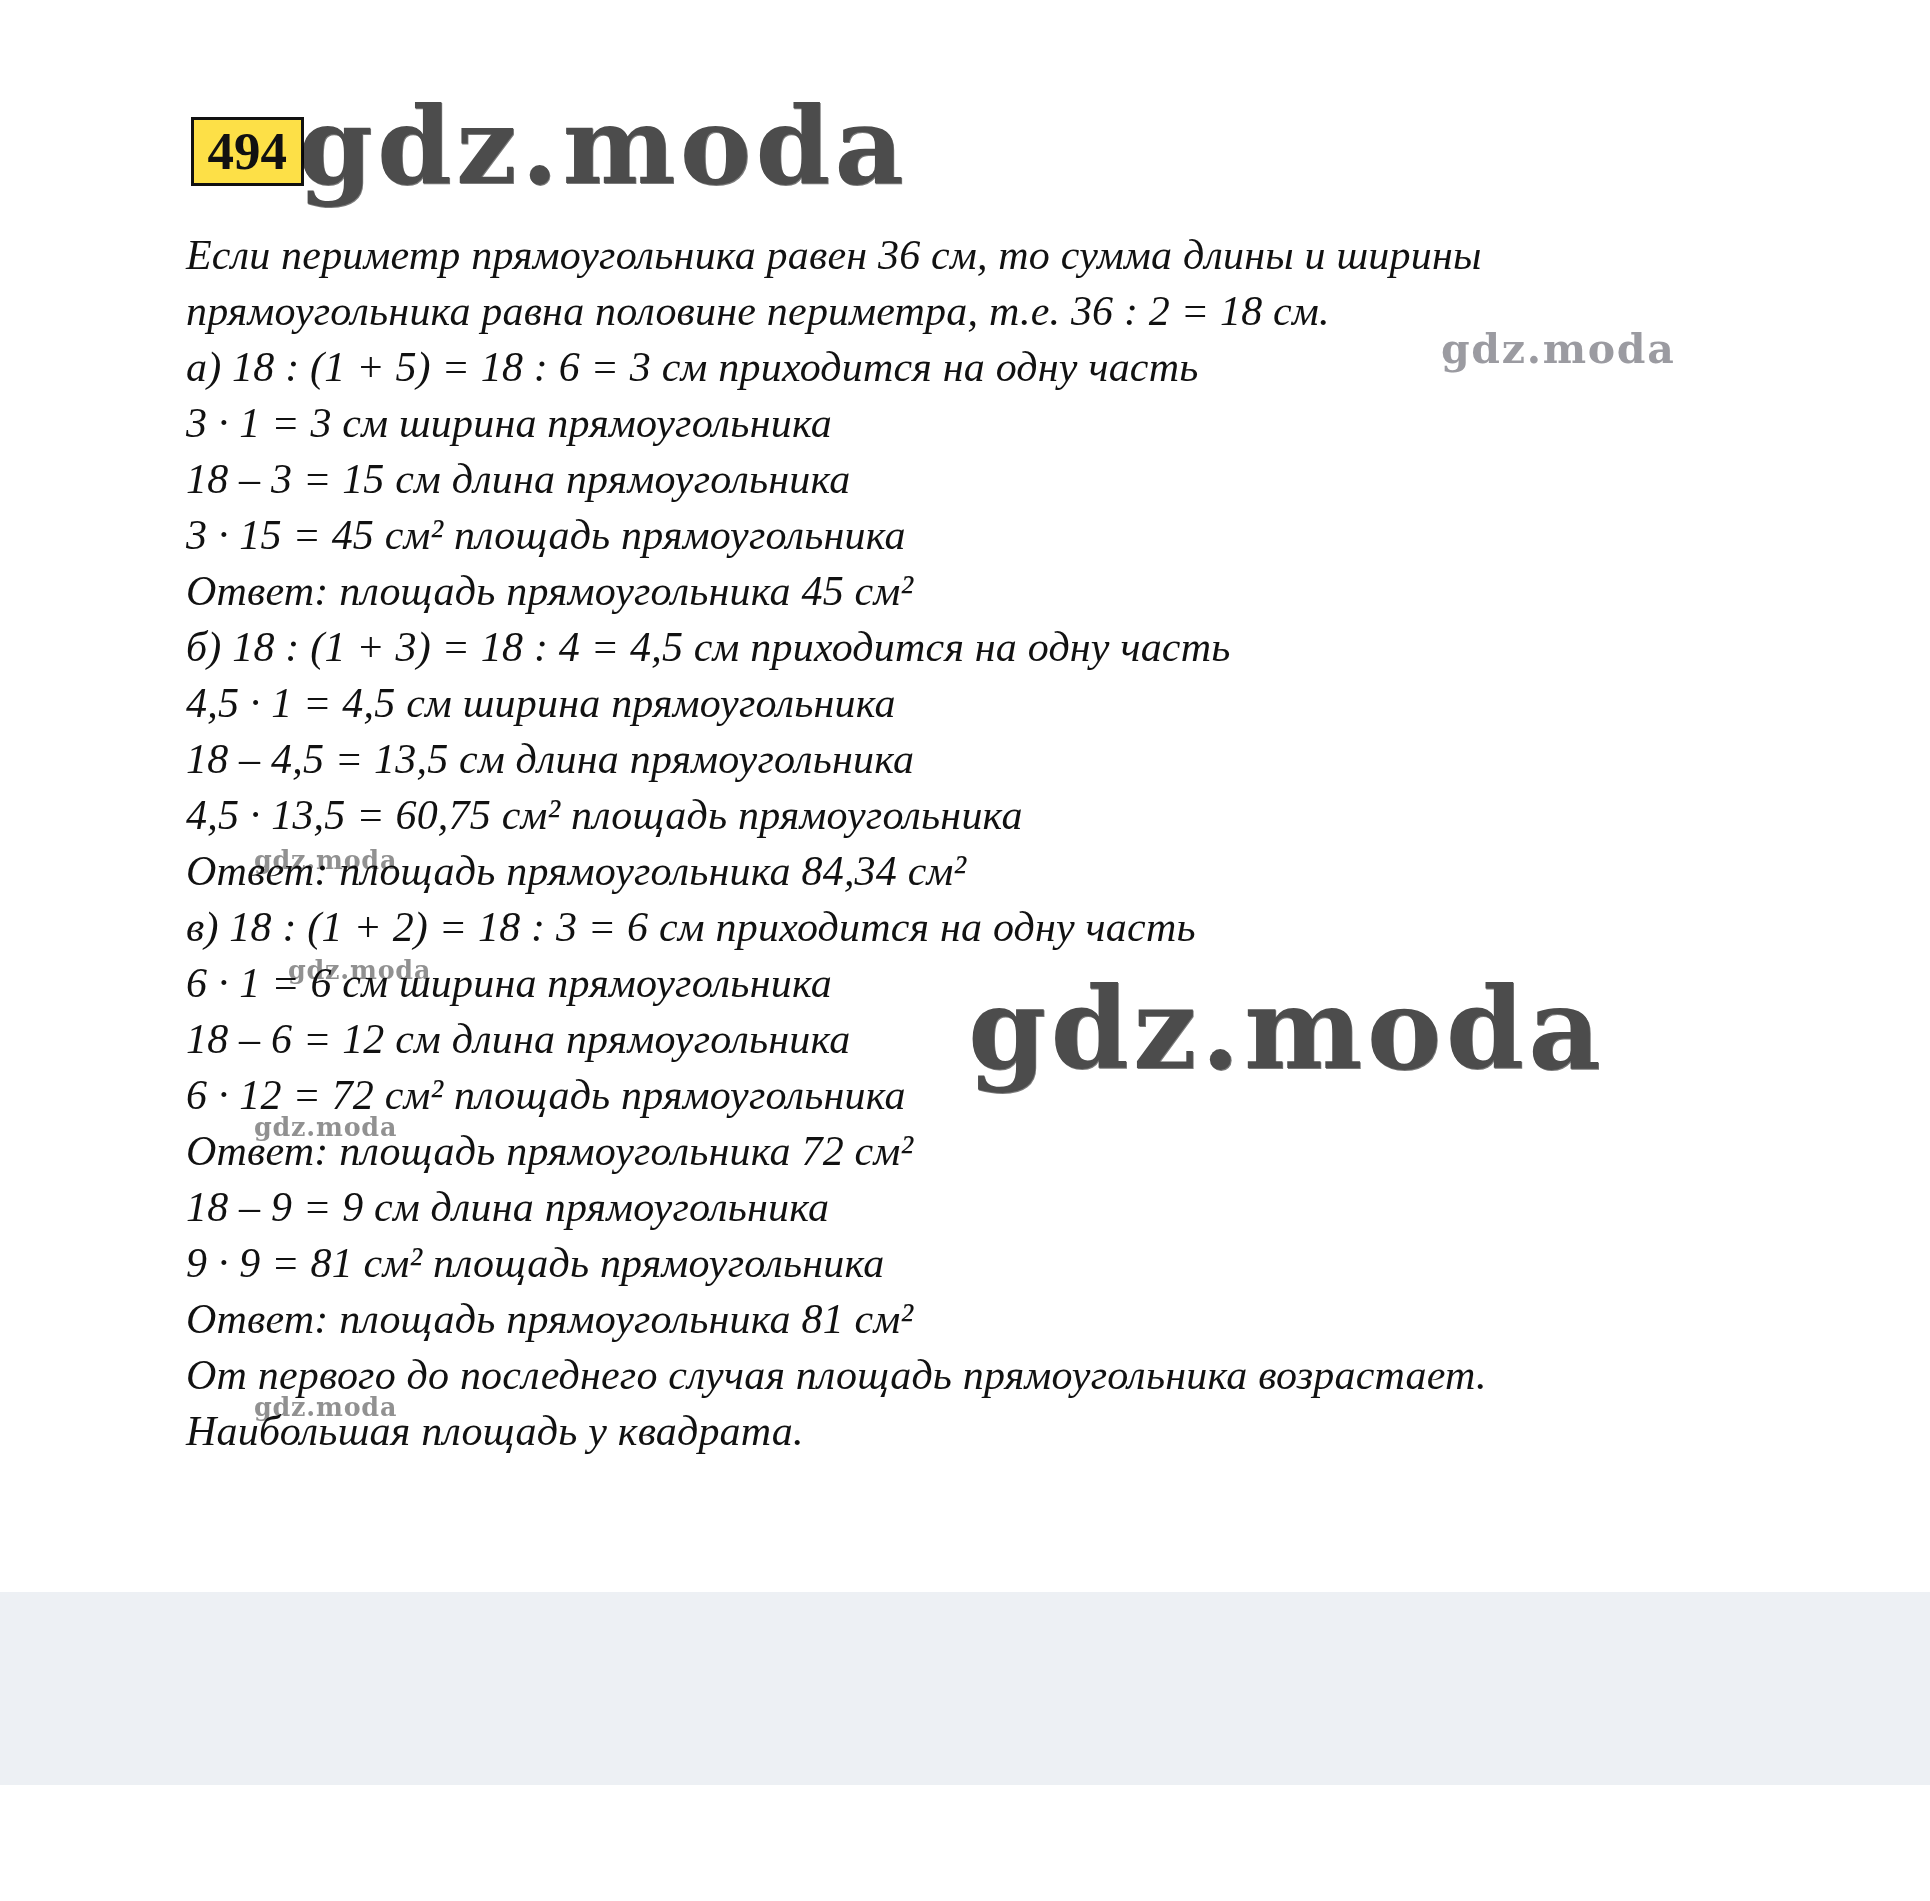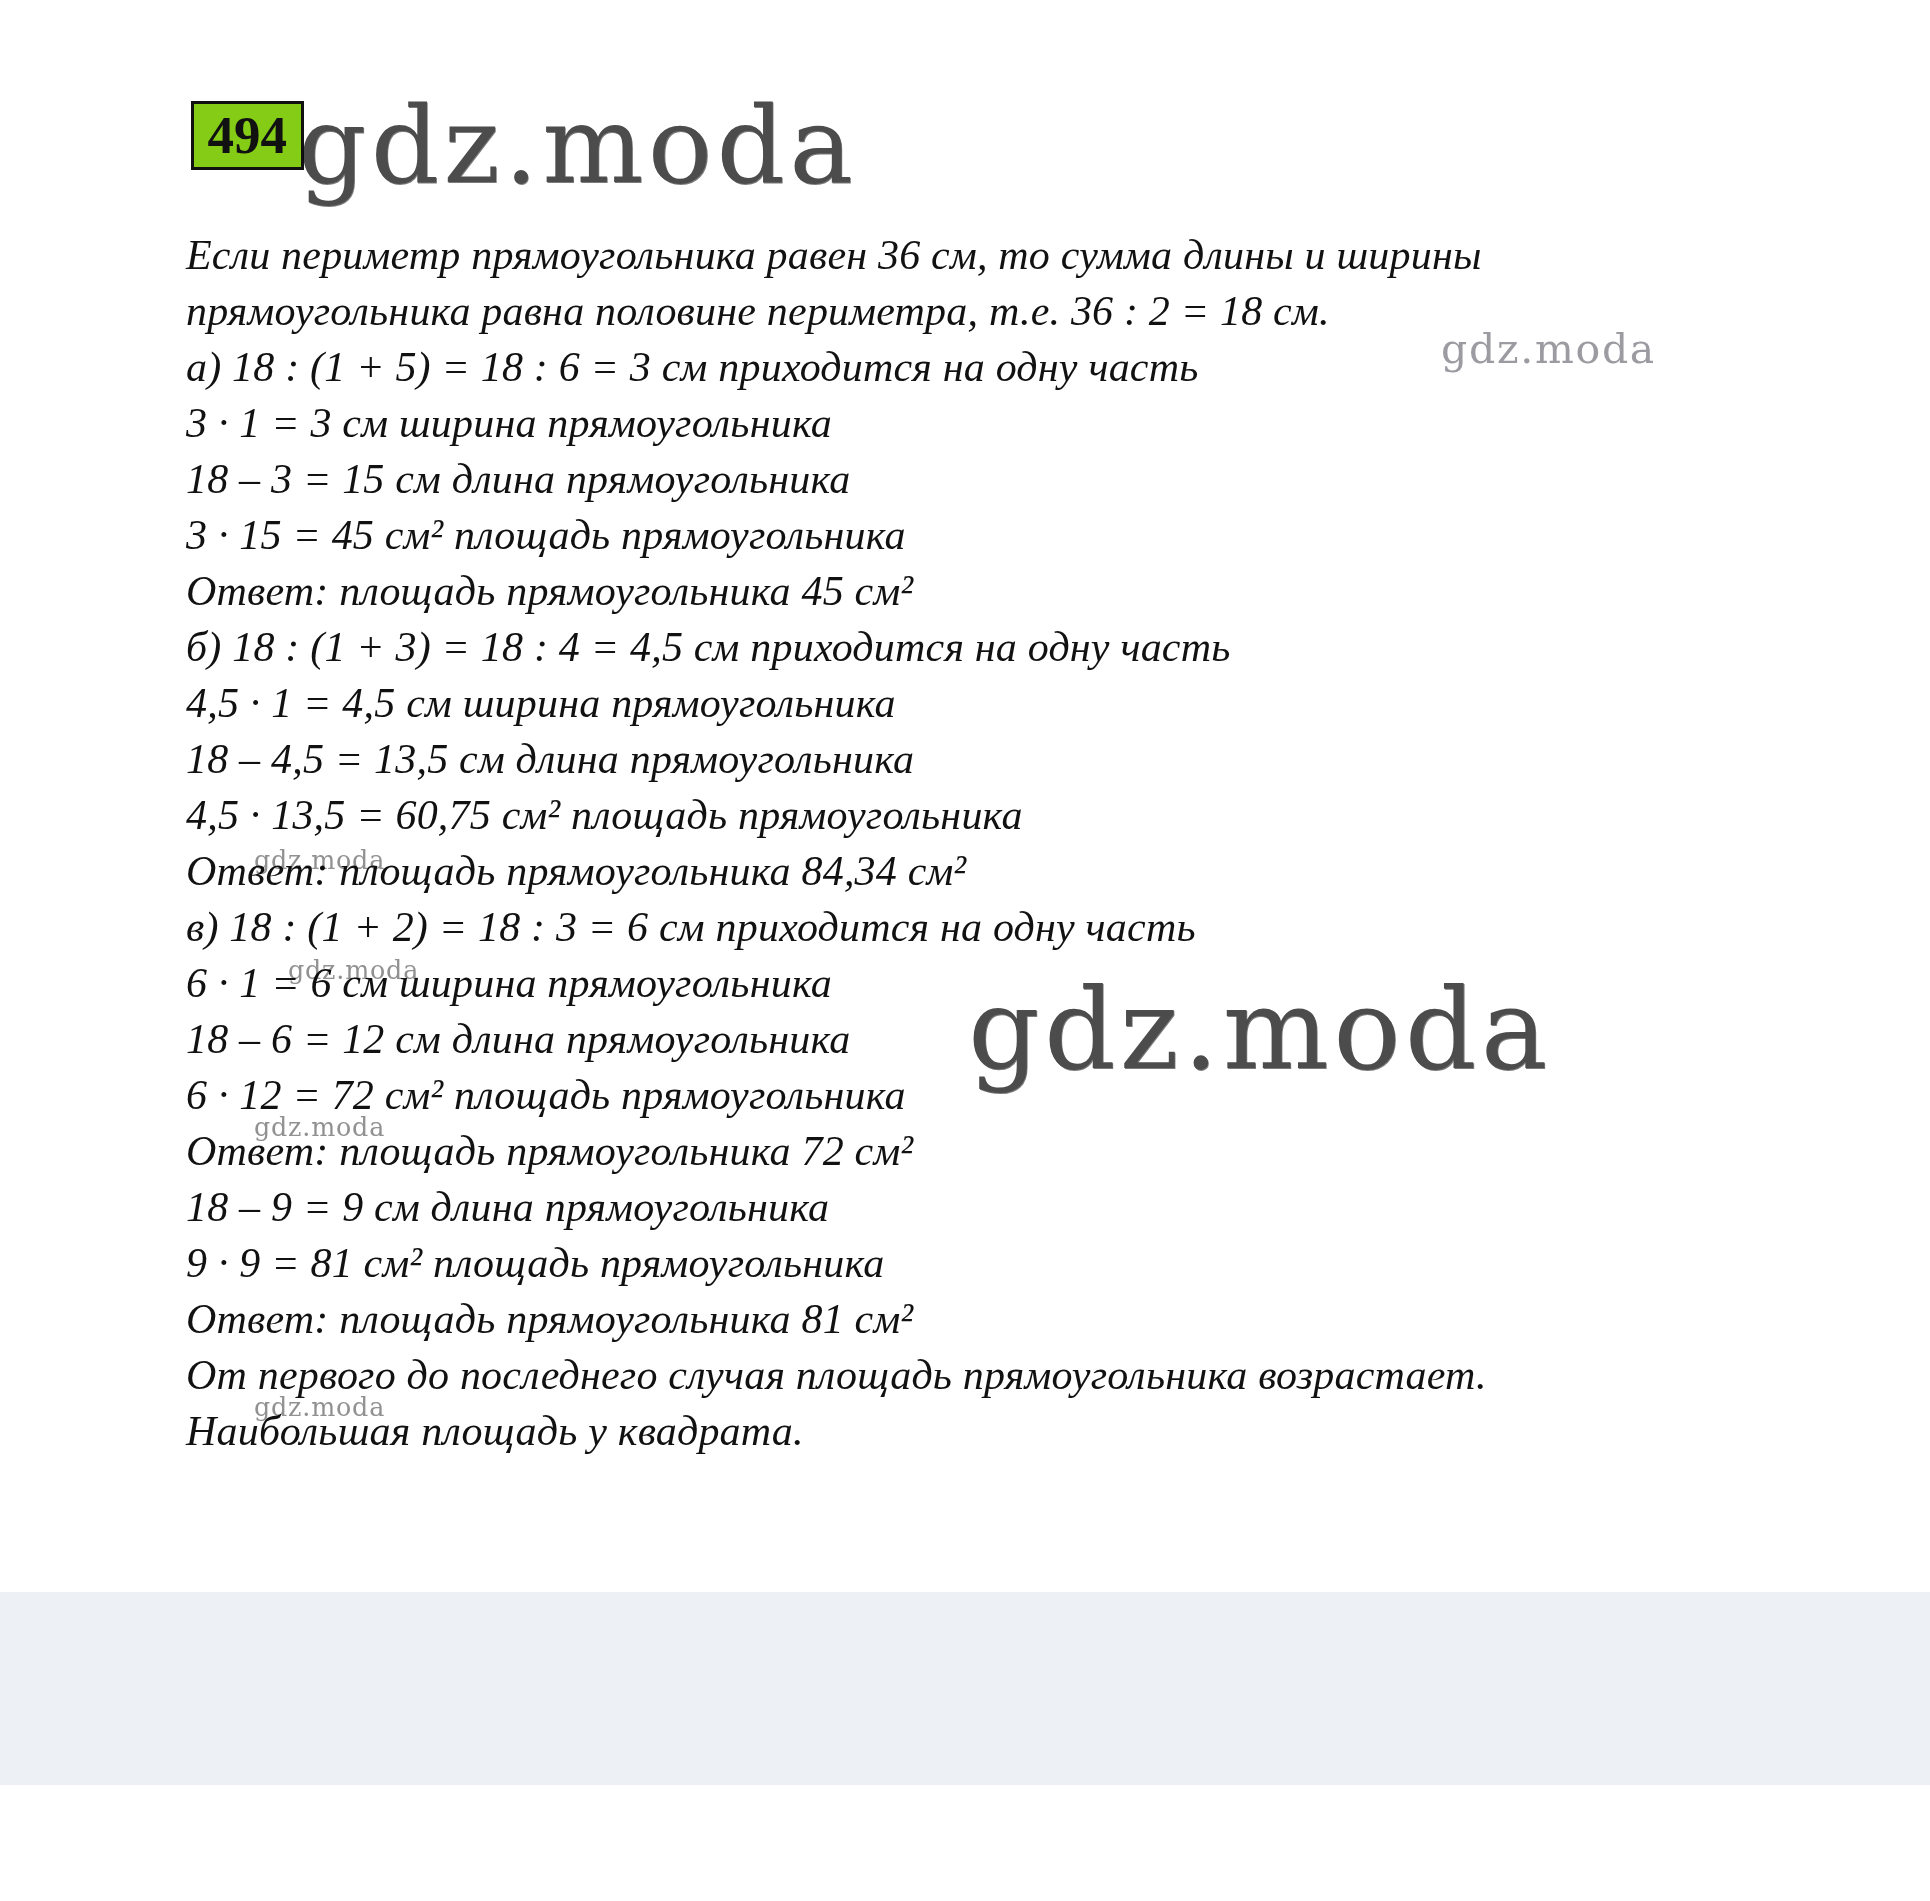--- a/index.html
+++ b/index.html
@@ -17,27 +17,27 @@
   }
   .page {
     position: absolute;
     inset: 0;
     background: #ffffff;
   }
   
   .badge {
     position: absolute;
     left: 191px;
-    top: 101px;
+    top: 117px;
     border: 3.4px solid #111111;
     padding: 1.7px 13.6px 3.4px 13.6px;
     font-size: 53px;
     font-weight: 700;
     line-height: 1.1;
-    background: #84cc16;
+    background: #fde047;
     z-index: 2;
   }
   
   .content {
     position: absolute;
     left: 186px;
     top: 227px;
     width: 1704px;
     z-index: 1;
   }
@@ -46,21 +46,21 @@
     line-height: 56px;
     height: 56px;
     white-space: nowrap;
     letter-spacing: 0.2px;
     font-style: italic;
   }
   
   .wm {
     position: absolute;
     font-family: "DejaVu Serif", serif;
-    font-weight: 400;
+    font-weight: 700;
     pointer-events: none;
     z-index: 3;
     mix-blend-mode: multiply;
     user-select: none;
   }
   .wm-top {
     left: 298px;
     top: 92px;
     font-size: 107px;
     line-height: 1;

